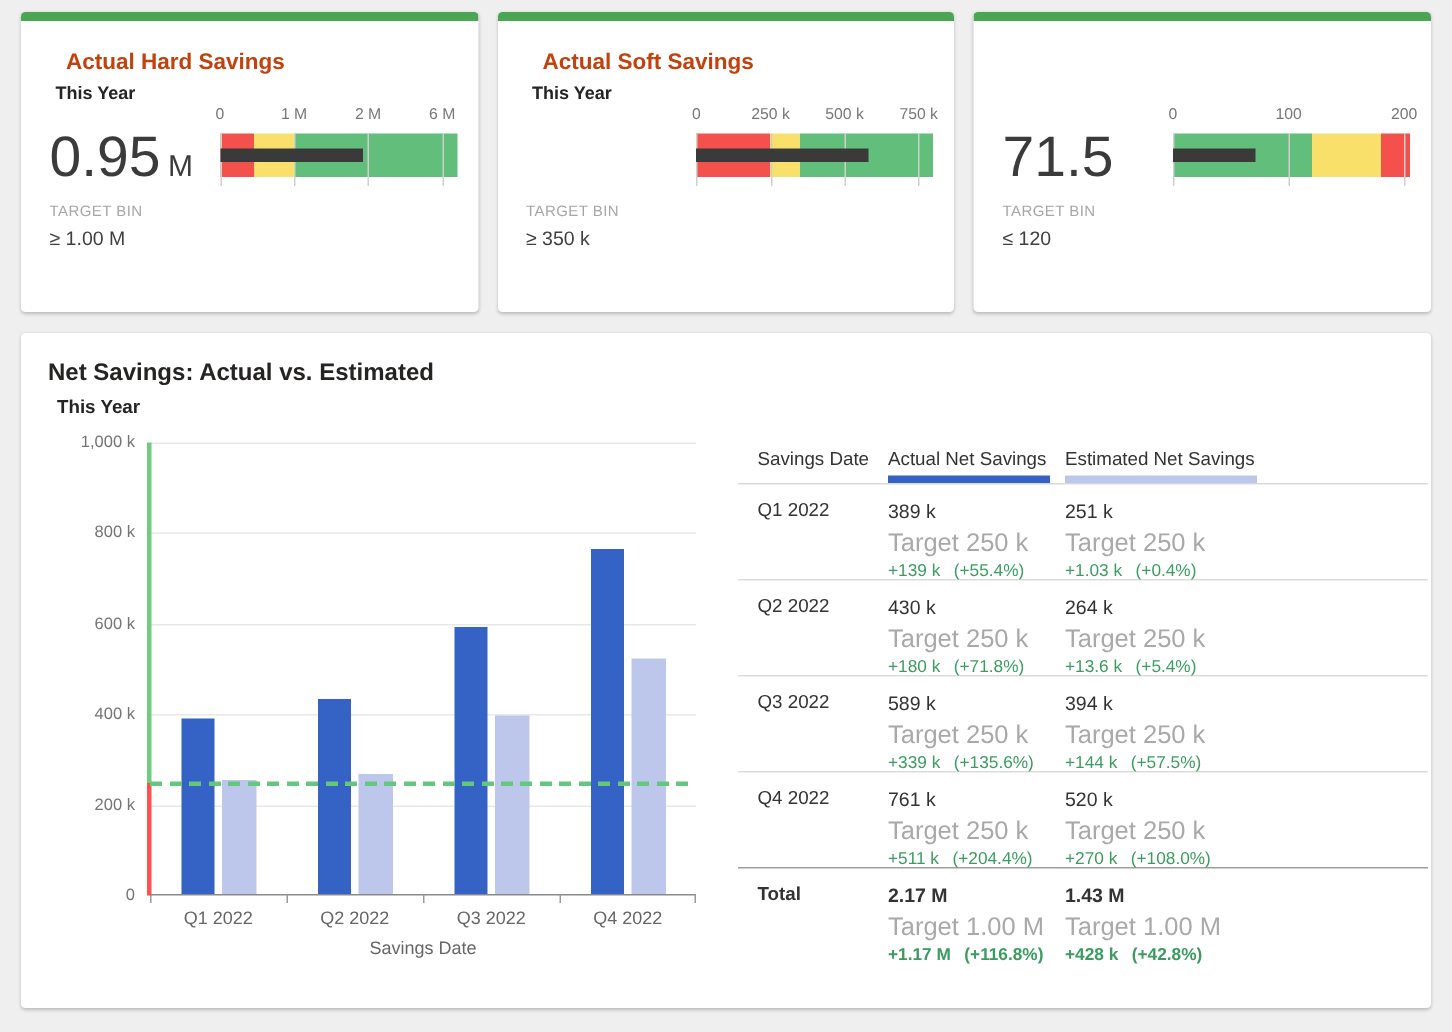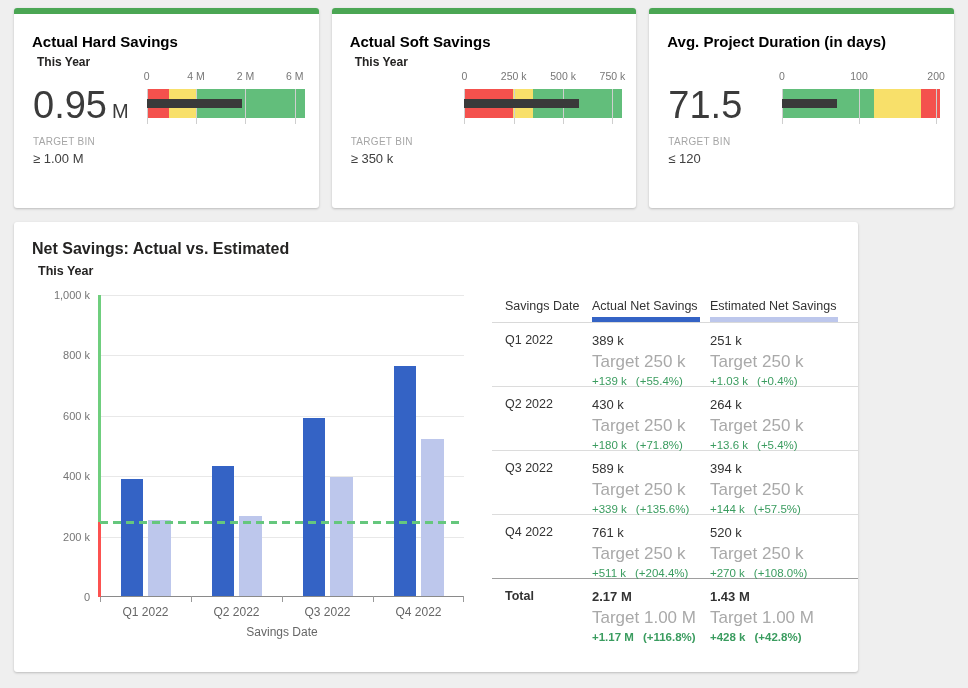--- a/index.html
+++ b/index.html
@@ -12,34 +12,34 @@
     position:relative; background:#ffffff; border-radius:3px;
     box-shadow:0 1px 2.5px rgba(0,0,0,0.22); overflow:hidden;
   }
   .top-row {
     position:absolute; left:14px; top:8px; width:940px; height:200px;
     display:grid; grid-template-columns:repeat(3,1fr); gap:13px;
   }
   .accent { position:absolute; left:0; top:0; right:0; height:6px; background:var(--accent,#4BA654); }
 
   
-  .kpi-title { position:absolute; left:18px; top:25px; font-size:15px; font-weight:700; color:#000000; white-space:nowrap; }
+  .kpi-title { position:absolute; left:30px; top:25px; font-size:15px; font-weight:700; color:#c2410c; white-space:nowrap; }
   .kpi-subtitle { position:absolute; left:23px; top:47px; font-size:12px; font-weight:700; color:#252423; }
   .kpi-value { position:absolute; left:19px; top:76px; font-size:38px; line-height:42px; color:#3b3b3b; white-space:nowrap; }
   .kpi-unit { font-size:20px; margin-left:5px; }
   .kpi-target-label { position:absolute; left:19px; top:128px; font-size:10px; color:#a6a6a6; letter-spacing:0.3px; }
   .kpi-target-value { position:absolute; left:19px; top:143px; font-size:13px; color:#404040; }
   .bullet { position:absolute; right:14px; top:62px; width:158px; height:62px; }
   .tick-label { position:absolute; top:0; transform:translateX(-50%); font-size:10.5px; color:#777; white-space:nowrap; }
   .zone-bar { position:absolute; left:0; right:0; top:19px; height:29px; z-index:1; }
   .tick-line { position:absolute; top:19px; height:35px; width:1px; background:#cfcfcf; z-index:2; }
   .measure-bar { position:absolute; left:0; top:29px; height:9px; background:var(--measure,#3A3A3A); z-index:3; }
 
   
-  .main-card { position:absolute; left:14px; top:222px; width:844px; height:450px; }
+  .main-card { position:absolute; left:14px; top:222px; width:940px; height:450px; }
   .chart-title { position:absolute; left:18px; top:18px; font-size:16px; font-weight:700; color:#252423; }
   .chart-subtitle { position:absolute; left:24px; top:42px; font-size:12.5px; font-weight:700; color:#252423; }
   .y-labels { position:absolute; left:0; top:73px; width:76px; height:302px; }
   .y-label { position:absolute; right:0; transform:translateY(-50%); font-size:11px; color:#757575; white-space:nowrap; }
   .plot { position:absolute; left:86px; top:73px; width:364px; height:302px; border-bottom:1px solid #8a8a8a; }
   .gridline { position:absolute; left:0; right:0; height:1px; background:#e8e8e8; z-index:0; }
   .vaxis-pos { position:absolute; left:-2px; top:0; width:3px; background:var(--axis-pos,#6FCE7E); z-index:3; }
   .vaxis-neg { position:absolute; left:-2px; width:3px; background:var(--axis-neg,#FC5250); z-index:3; }
   .target-dash { position:absolute; left:0; right:0; height:3px; z-index:4;
     background:repeating-linear-gradient(to right, var(--target-line,#65C77D) 0 8px, transparent 8px 13px); }
@@ -85,21 +85,21 @@
       <div class="kpi-title">Actual Hard Savings</div>
       <div class="kpi-subtitle">This Year</div>
       <div class="kpi-value"><span>0.95</span><span class="kpi-unit">M</span></div>
       <div class="kpi-target-label">TARGET BIN</div>
       <div class="kpi-target-value">≥ 1.00 M</div>
       <div class="bullet">
           <div class="zone-bar" style="background: linear-gradient(90deg, rgb(244, 81, 77) 0%, rgb(244, 81, 77) 14.0625%, rgb(248, 224, 106) 14.0625%, rgb(248, 224, 106) 31.25%, rgb(98, 190, 123) 31.25%, rgb(98, 190, 123) 100%);"></div>
           <div class="tick-line" style="left: 0%;"></div>
           <div class="tick-label" style="left: 0%;">0</div>
           <div class="tick-line" style="left: 31.25%;"></div>
-          <div class="tick-label" style="left: 31.25%;">4 M</div>
+          <div class="tick-label" style="left: 31.25%;">1 M</div>
           <div class="tick-line" style="left: 62.5%;"></div>
           <div class="tick-label" style="left: 62.5%;">2 M</div>
           <div class="tick-line" style="left: 93.75%;"></div>
           <div class="tick-label" style="left: 93.75%;">6 M</div>
           <div class="measure-bar" style="width: 60.625%;"></div>
         </div>
     </div>
 
     <div class="card kpi-card">
       <div class="accent"></div>
@@ -116,21 +116,20 @@
           <div class="tick-line" style="left: 62.5%;"></div>
           <div class="tick-label" style="left: 62.5%;">500 k</div>
           <div class="tick-line" style="left: 93.75%;"></div>
           <div class="tick-label" style="left: 93.75%;">750 k</div>
           <div class="measure-bar" style="width: 72.5%;"></div>
         </div>
     </div>
 
     <div class="card kpi-card">
       <div class="accent"></div>
-      <div class="kpi-title">Avg. Project Duration (in days)</div>
       <div class="kpi-subtitle"></div>
       <div class="kpi-value"><span>71.5</span><span class="kpi-unit"></span></div>
       <div class="kpi-target-label">TARGET BIN</div>
       <div class="kpi-target-value">≤ 120</div>
       <div class="bullet">
           <div class="zone-bar" style="background: linear-gradient(90deg, rgb(98, 190, 123) 0%, rgb(98, 190, 123) 58.5366%, rgb(248, 224, 106) 58.5366%, rgb(248, 224, 106) 87.8049%, rgb(244, 81, 77) 87.8049%, rgb(244, 81, 77) 100%);"></div>
           <div class="tick-line" style="left: 0%;"></div>
           <div class="tick-label" style="left: 0%;">0</div>
           <div class="tick-line" style="left: 48.7805%;"></div>
           <div class="tick-label" style="left: 48.7805%; text-align: center;">100</div>

